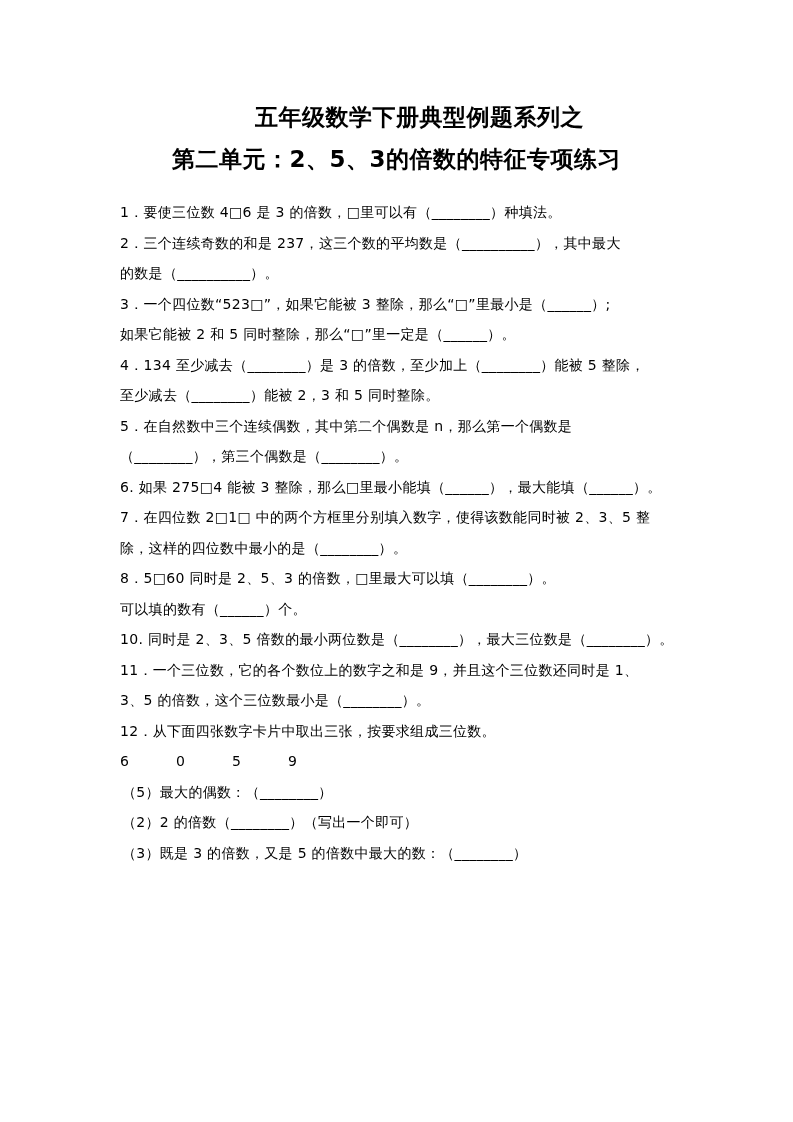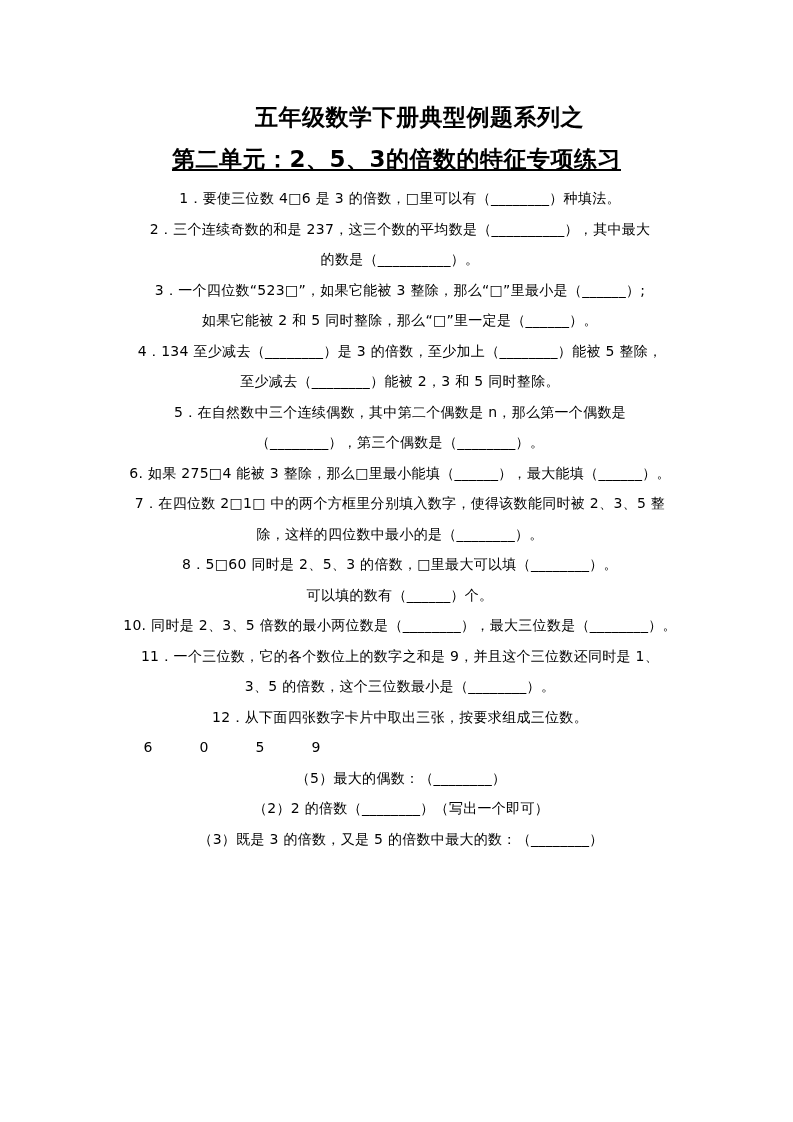--- a/index.html
+++ b/index.html
@@ -1,22 +1,22 @@
 <!DOCTYPE html>
 <html><head>
 <meta charset="utf-8">
 <style>
   html, body { margin: 0; padding: 0; background: #ffffff; }
   body { width: 793px; height: 1122px; position: relative; overflow: hidden;
          font-family: "DejaVu Sans", "Liberation Sans", sans-serif; color: #000; }
   .title { position: absolute; left: 0; width: 793px; text-align: center;
            font-weight: bold; font-size: 23px; line-height: 30px; letter-spacing: 0.5px; }
   .t1 { top: 102px; margin-left: 23px; }
-  .t2 { top: 144px; text-decoration: underline; }
-  .body { position: absolute; left: 120px; top: 183px; width: 560px; text-align: center; }
+  .t2 { top: 144px; }
+  .body { position: absolute; left: 120px; top: 197px; width: 560px; }
   .line { font-size: 14px; line-height: 30.5px; height: 30.5px; white-space: nowrap; letter-spacing: 0.3px; }
   .sub { padding-left: 2px; }
   .cards { display: flex; }
   .card { width: 56px; font-size: 14px; }
 </style>
 </head>
 <body>
 
 <div class="title t1">五年级数学下册典型例题系列之</div>
 <div class="title t2">第二单元：2、5、3的倍数的特征专项练习</div>

